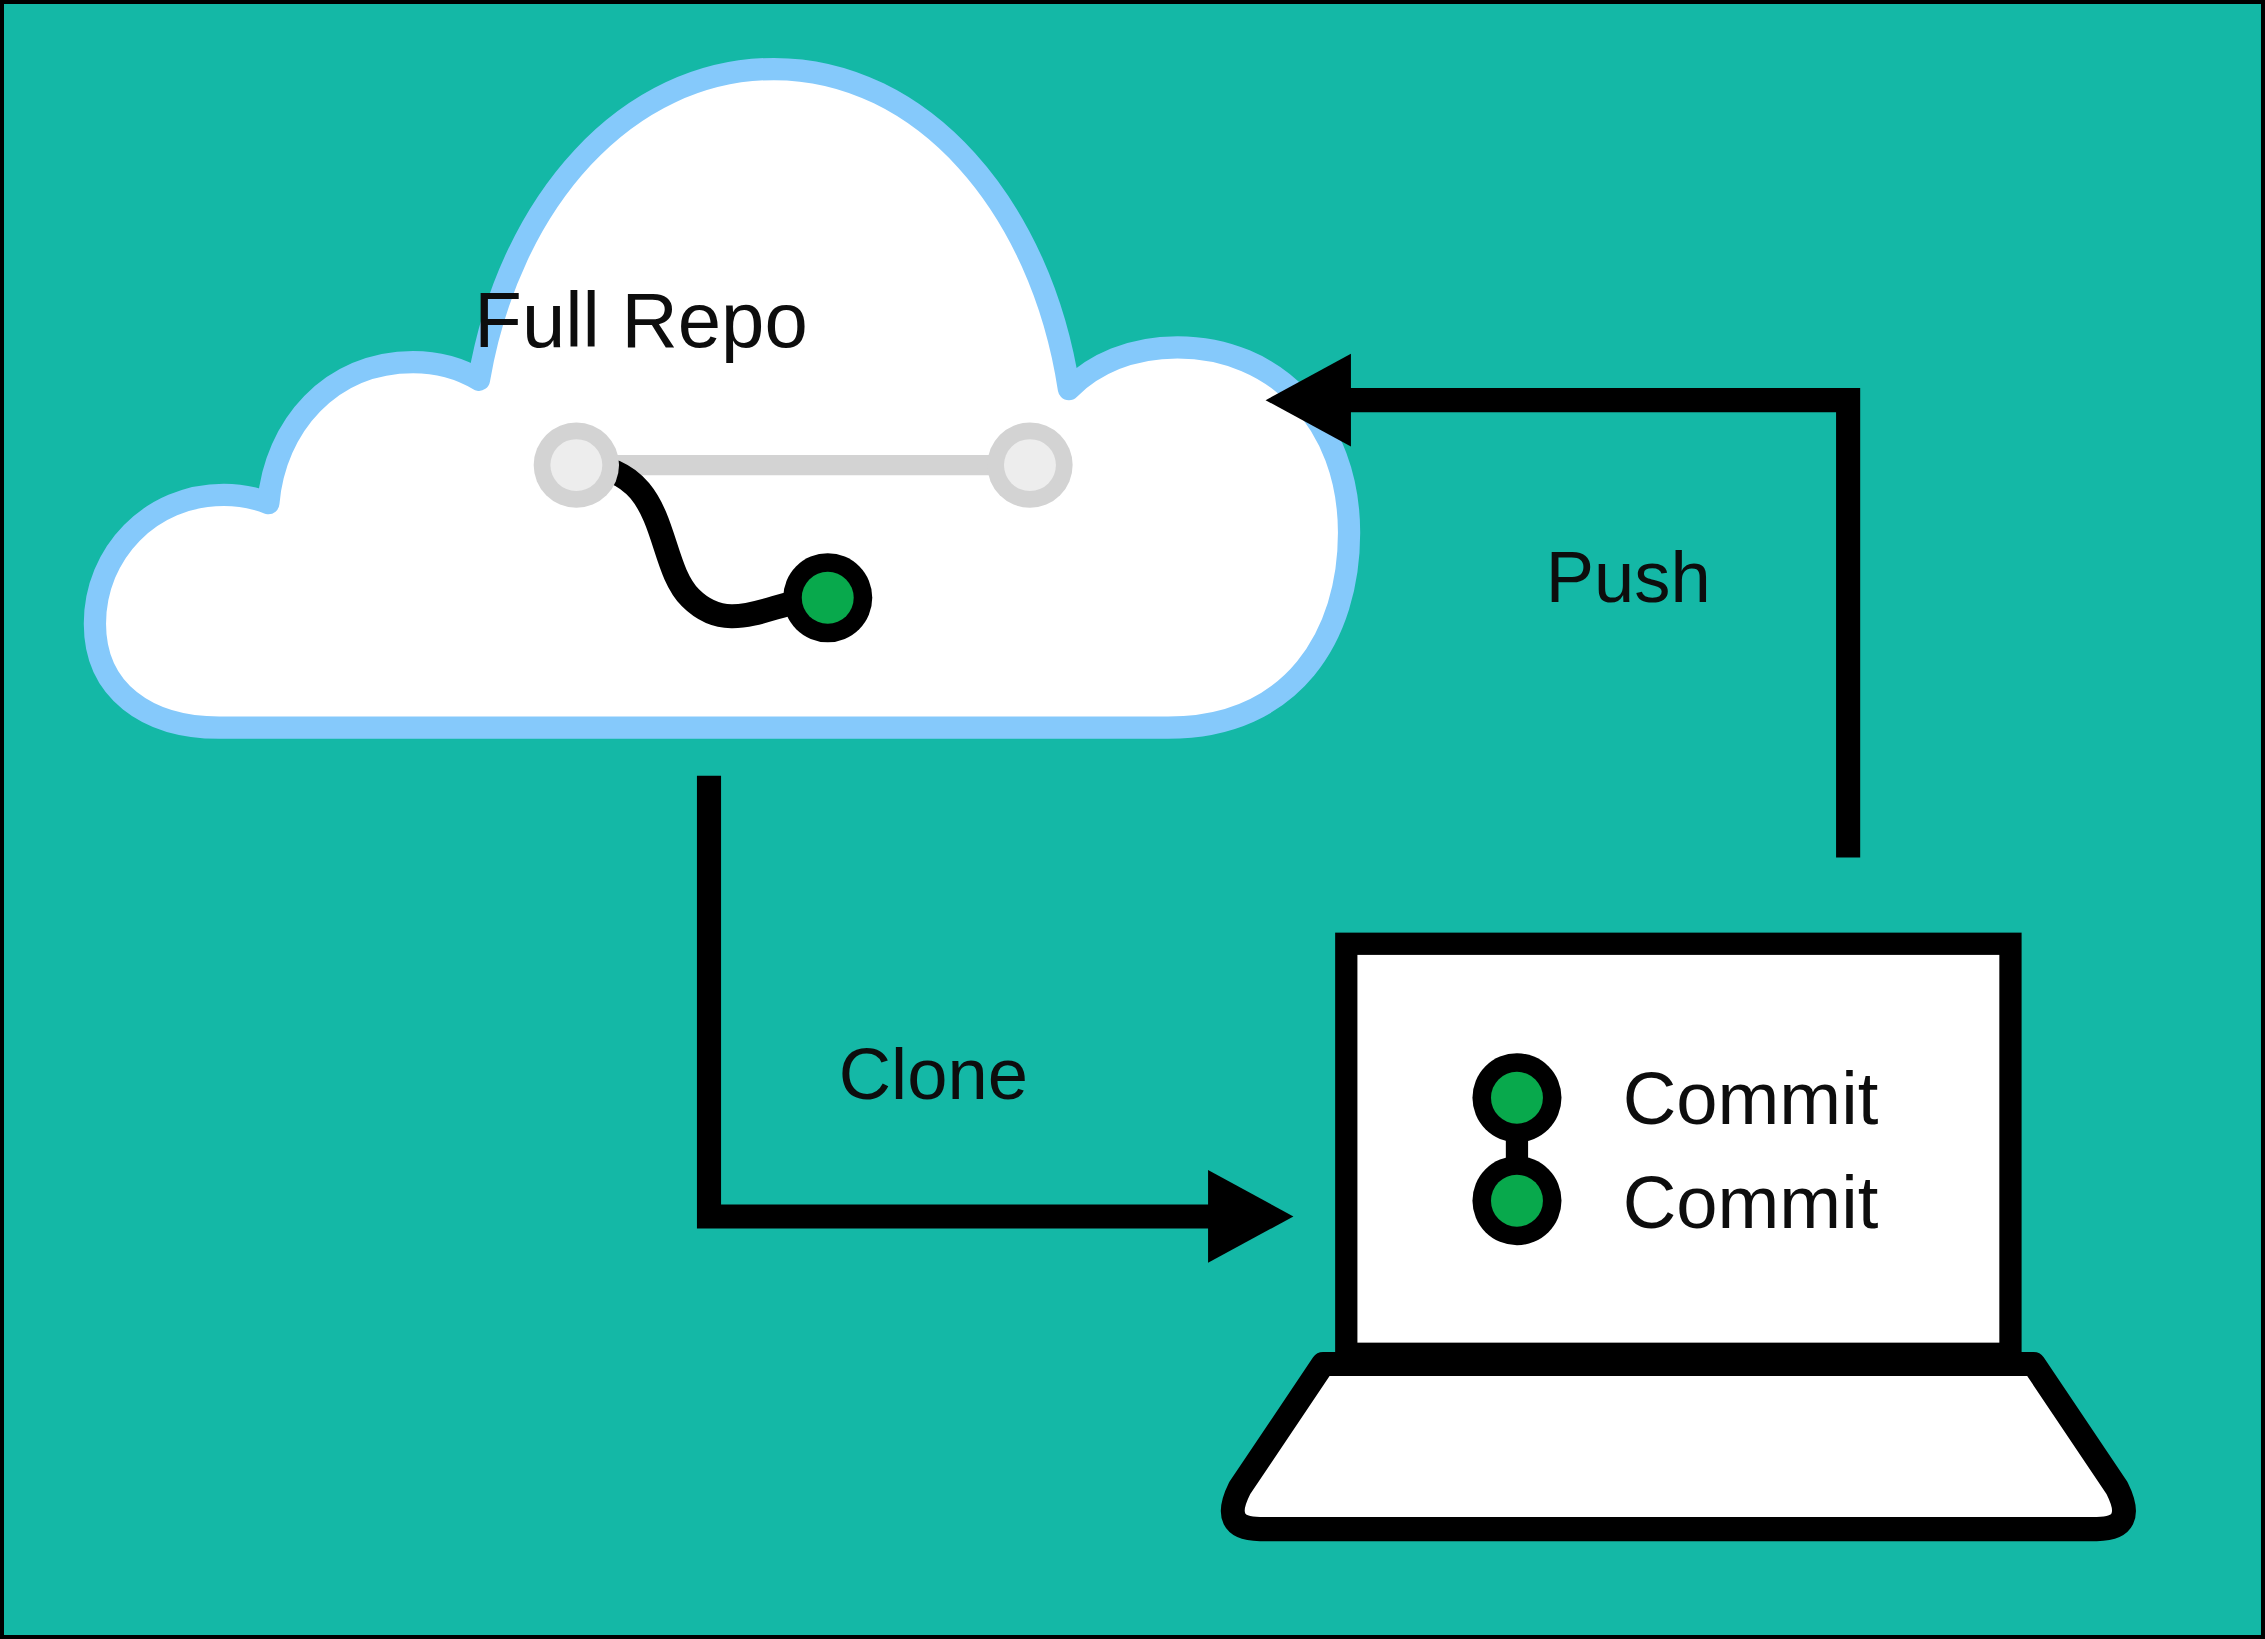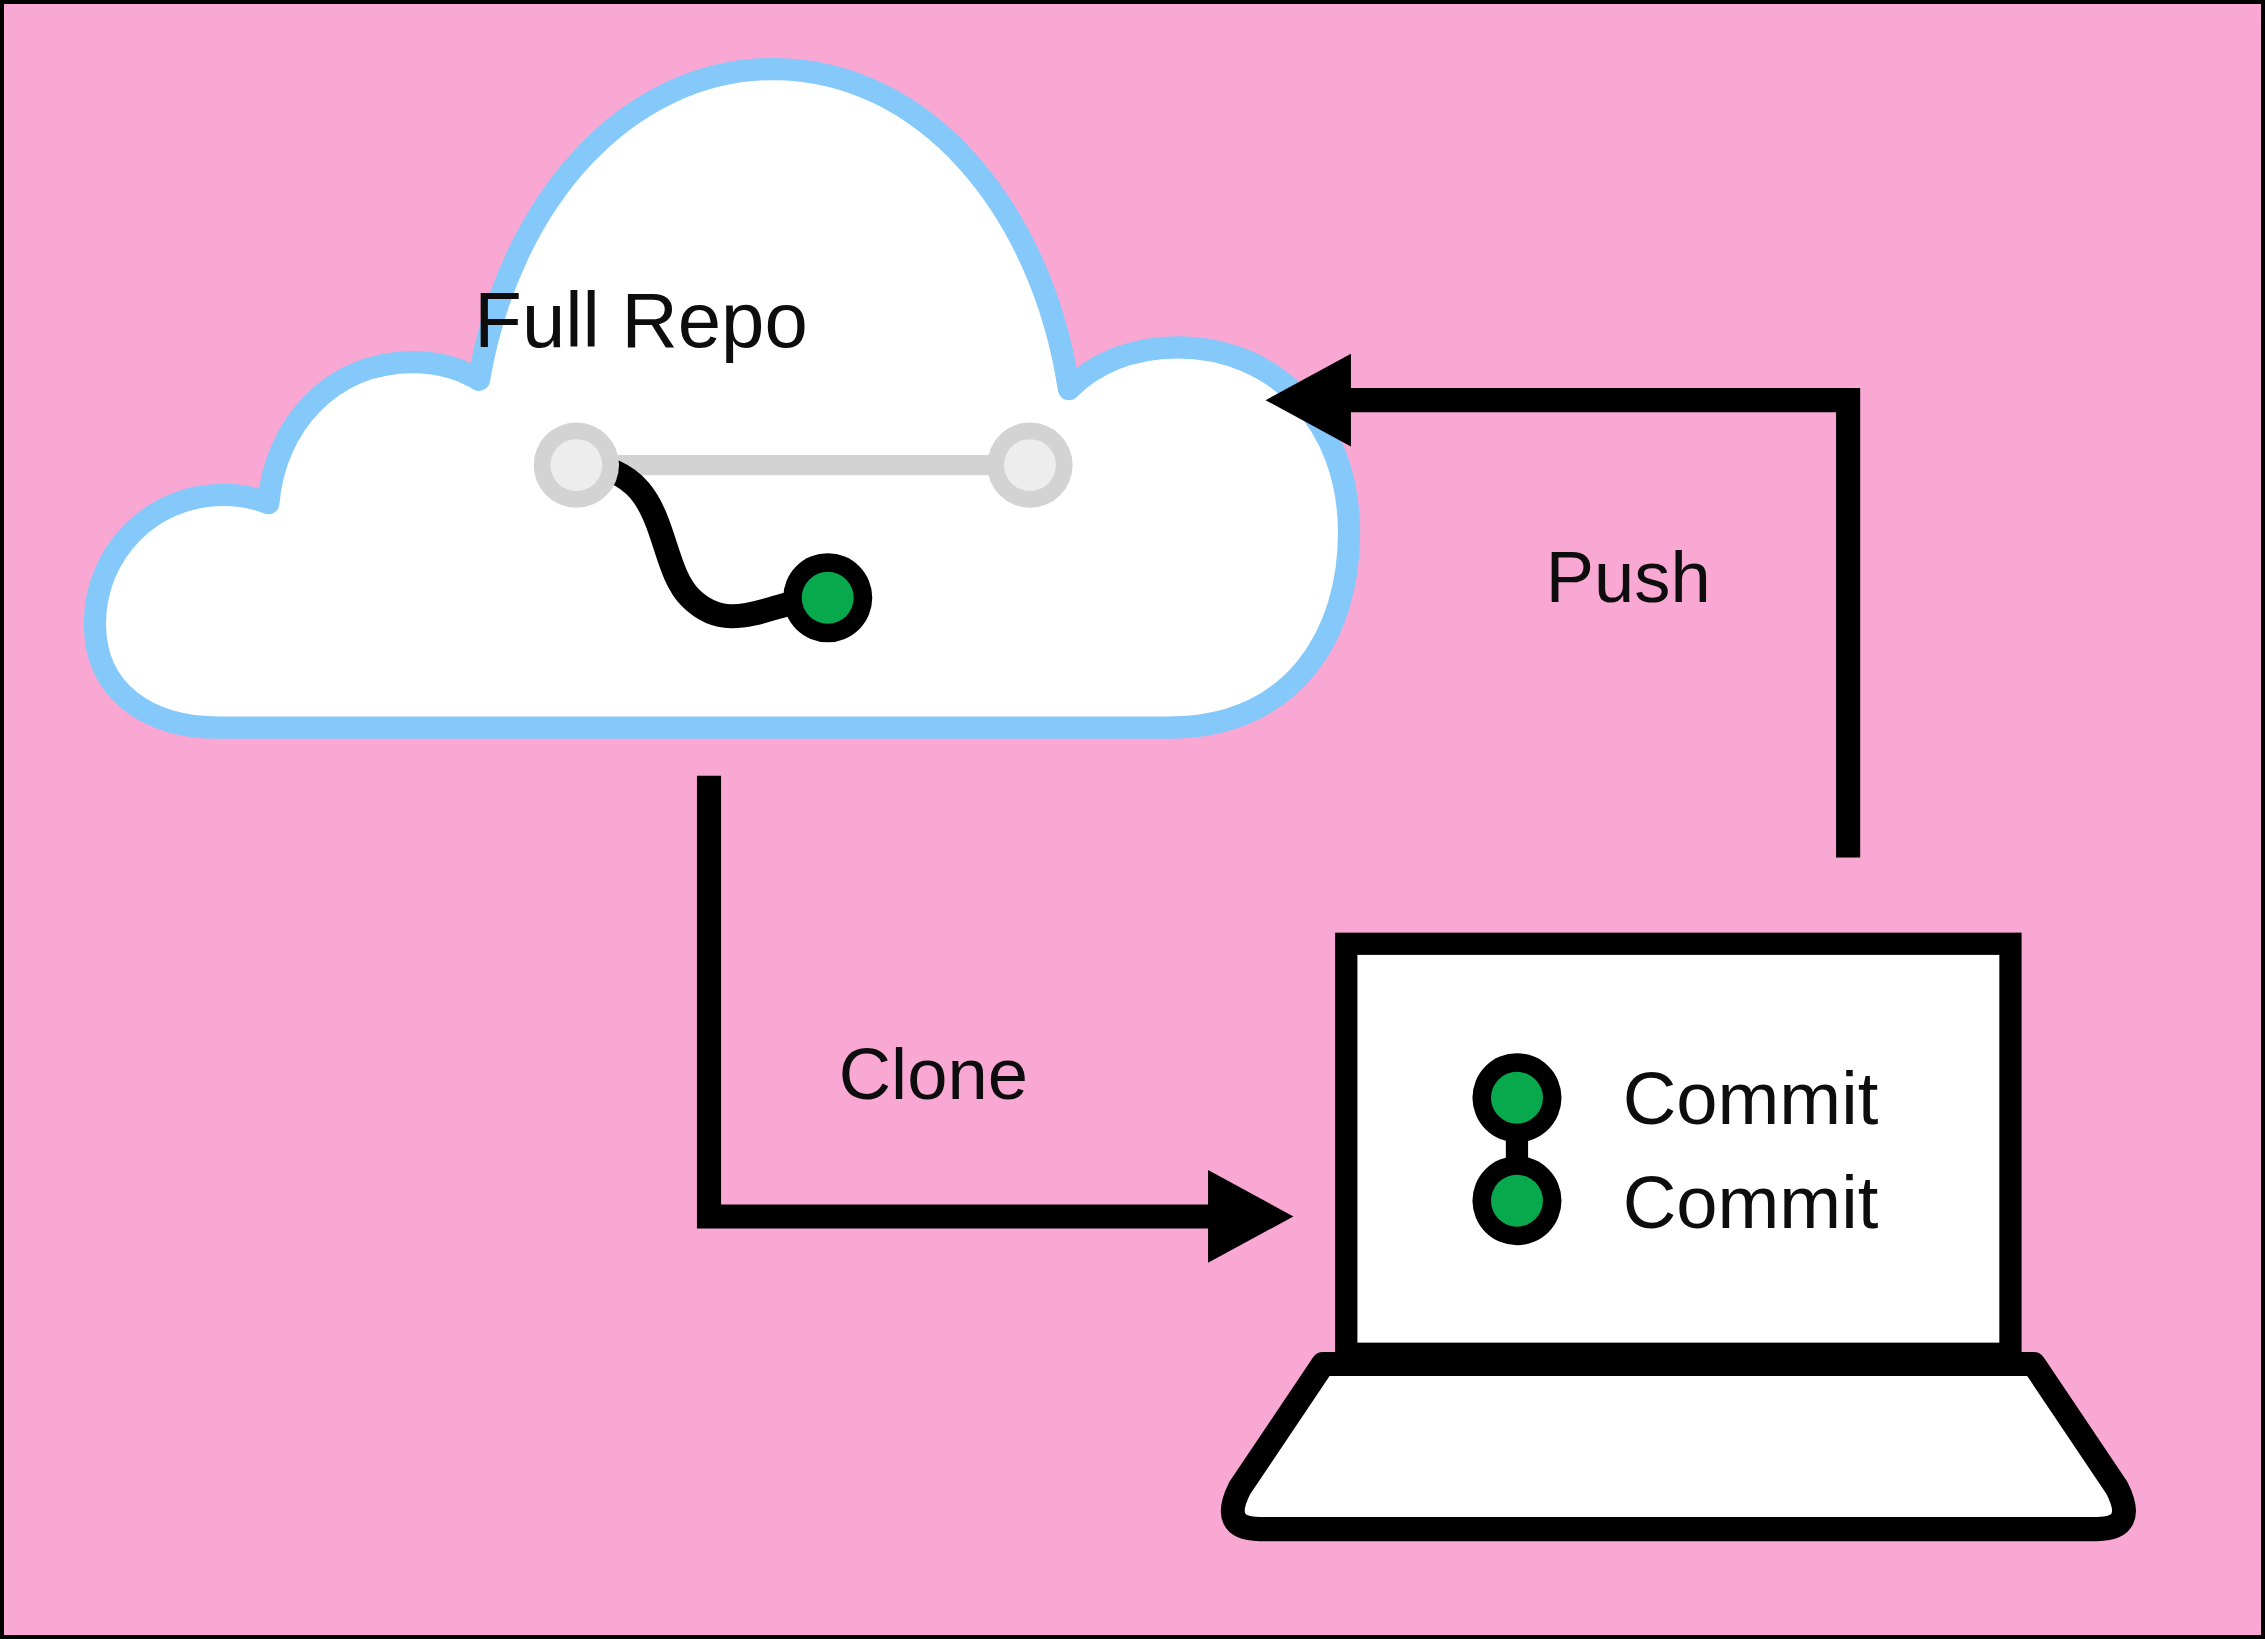--- a/index.html
+++ b/index.html
@@ -10,21 +10,21 @@
   body {
     width: 2265px;
     height: 1639px;
     font-family: "Liberation Sans", sans-serif;
     overflow: hidden;
   }
   #diagram-root {
     position: relative;
     width: 2265px;
     height: 1639px;
-    background: #f9a8d4;
+    background: #14b8a6;
     box-sizing: border-box;
     border: 4.6px solid #000000;
   }
   #diagram-svg {
     display: block;
     width: 2256px;
     height: 1630px;
   }
   .diagram-label {
     font-family: "Liberation Sans", sans-serif;

